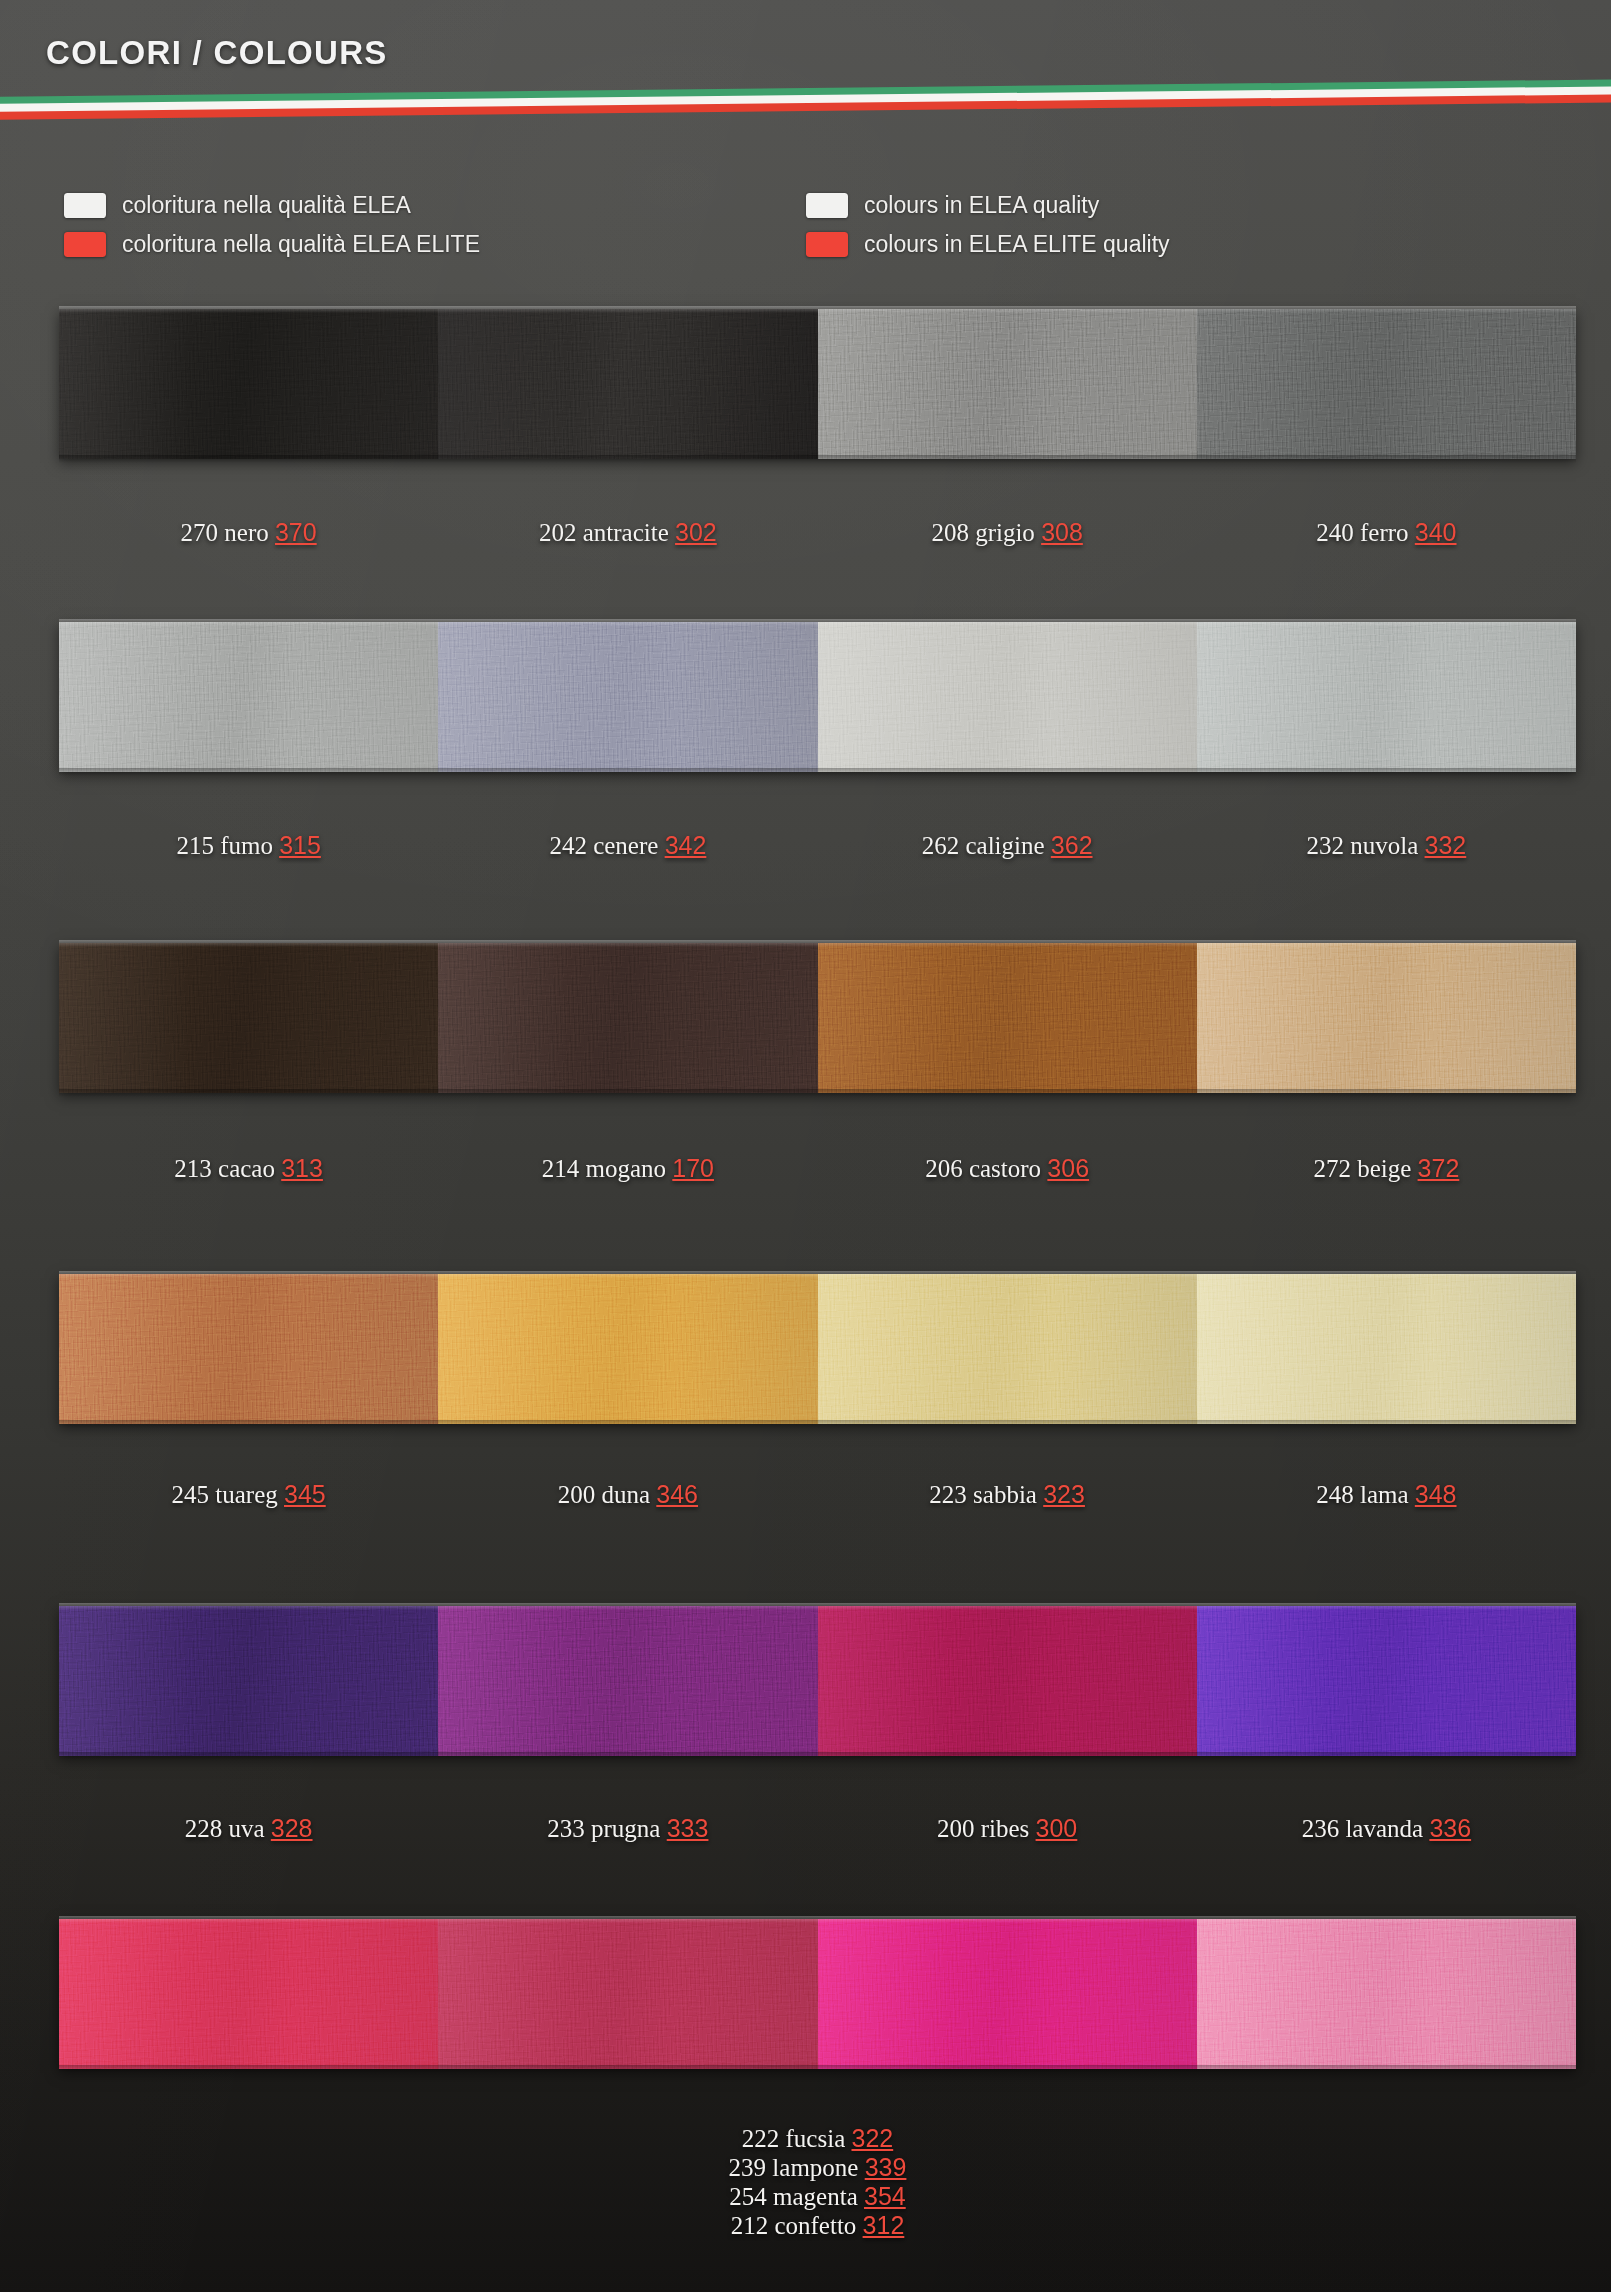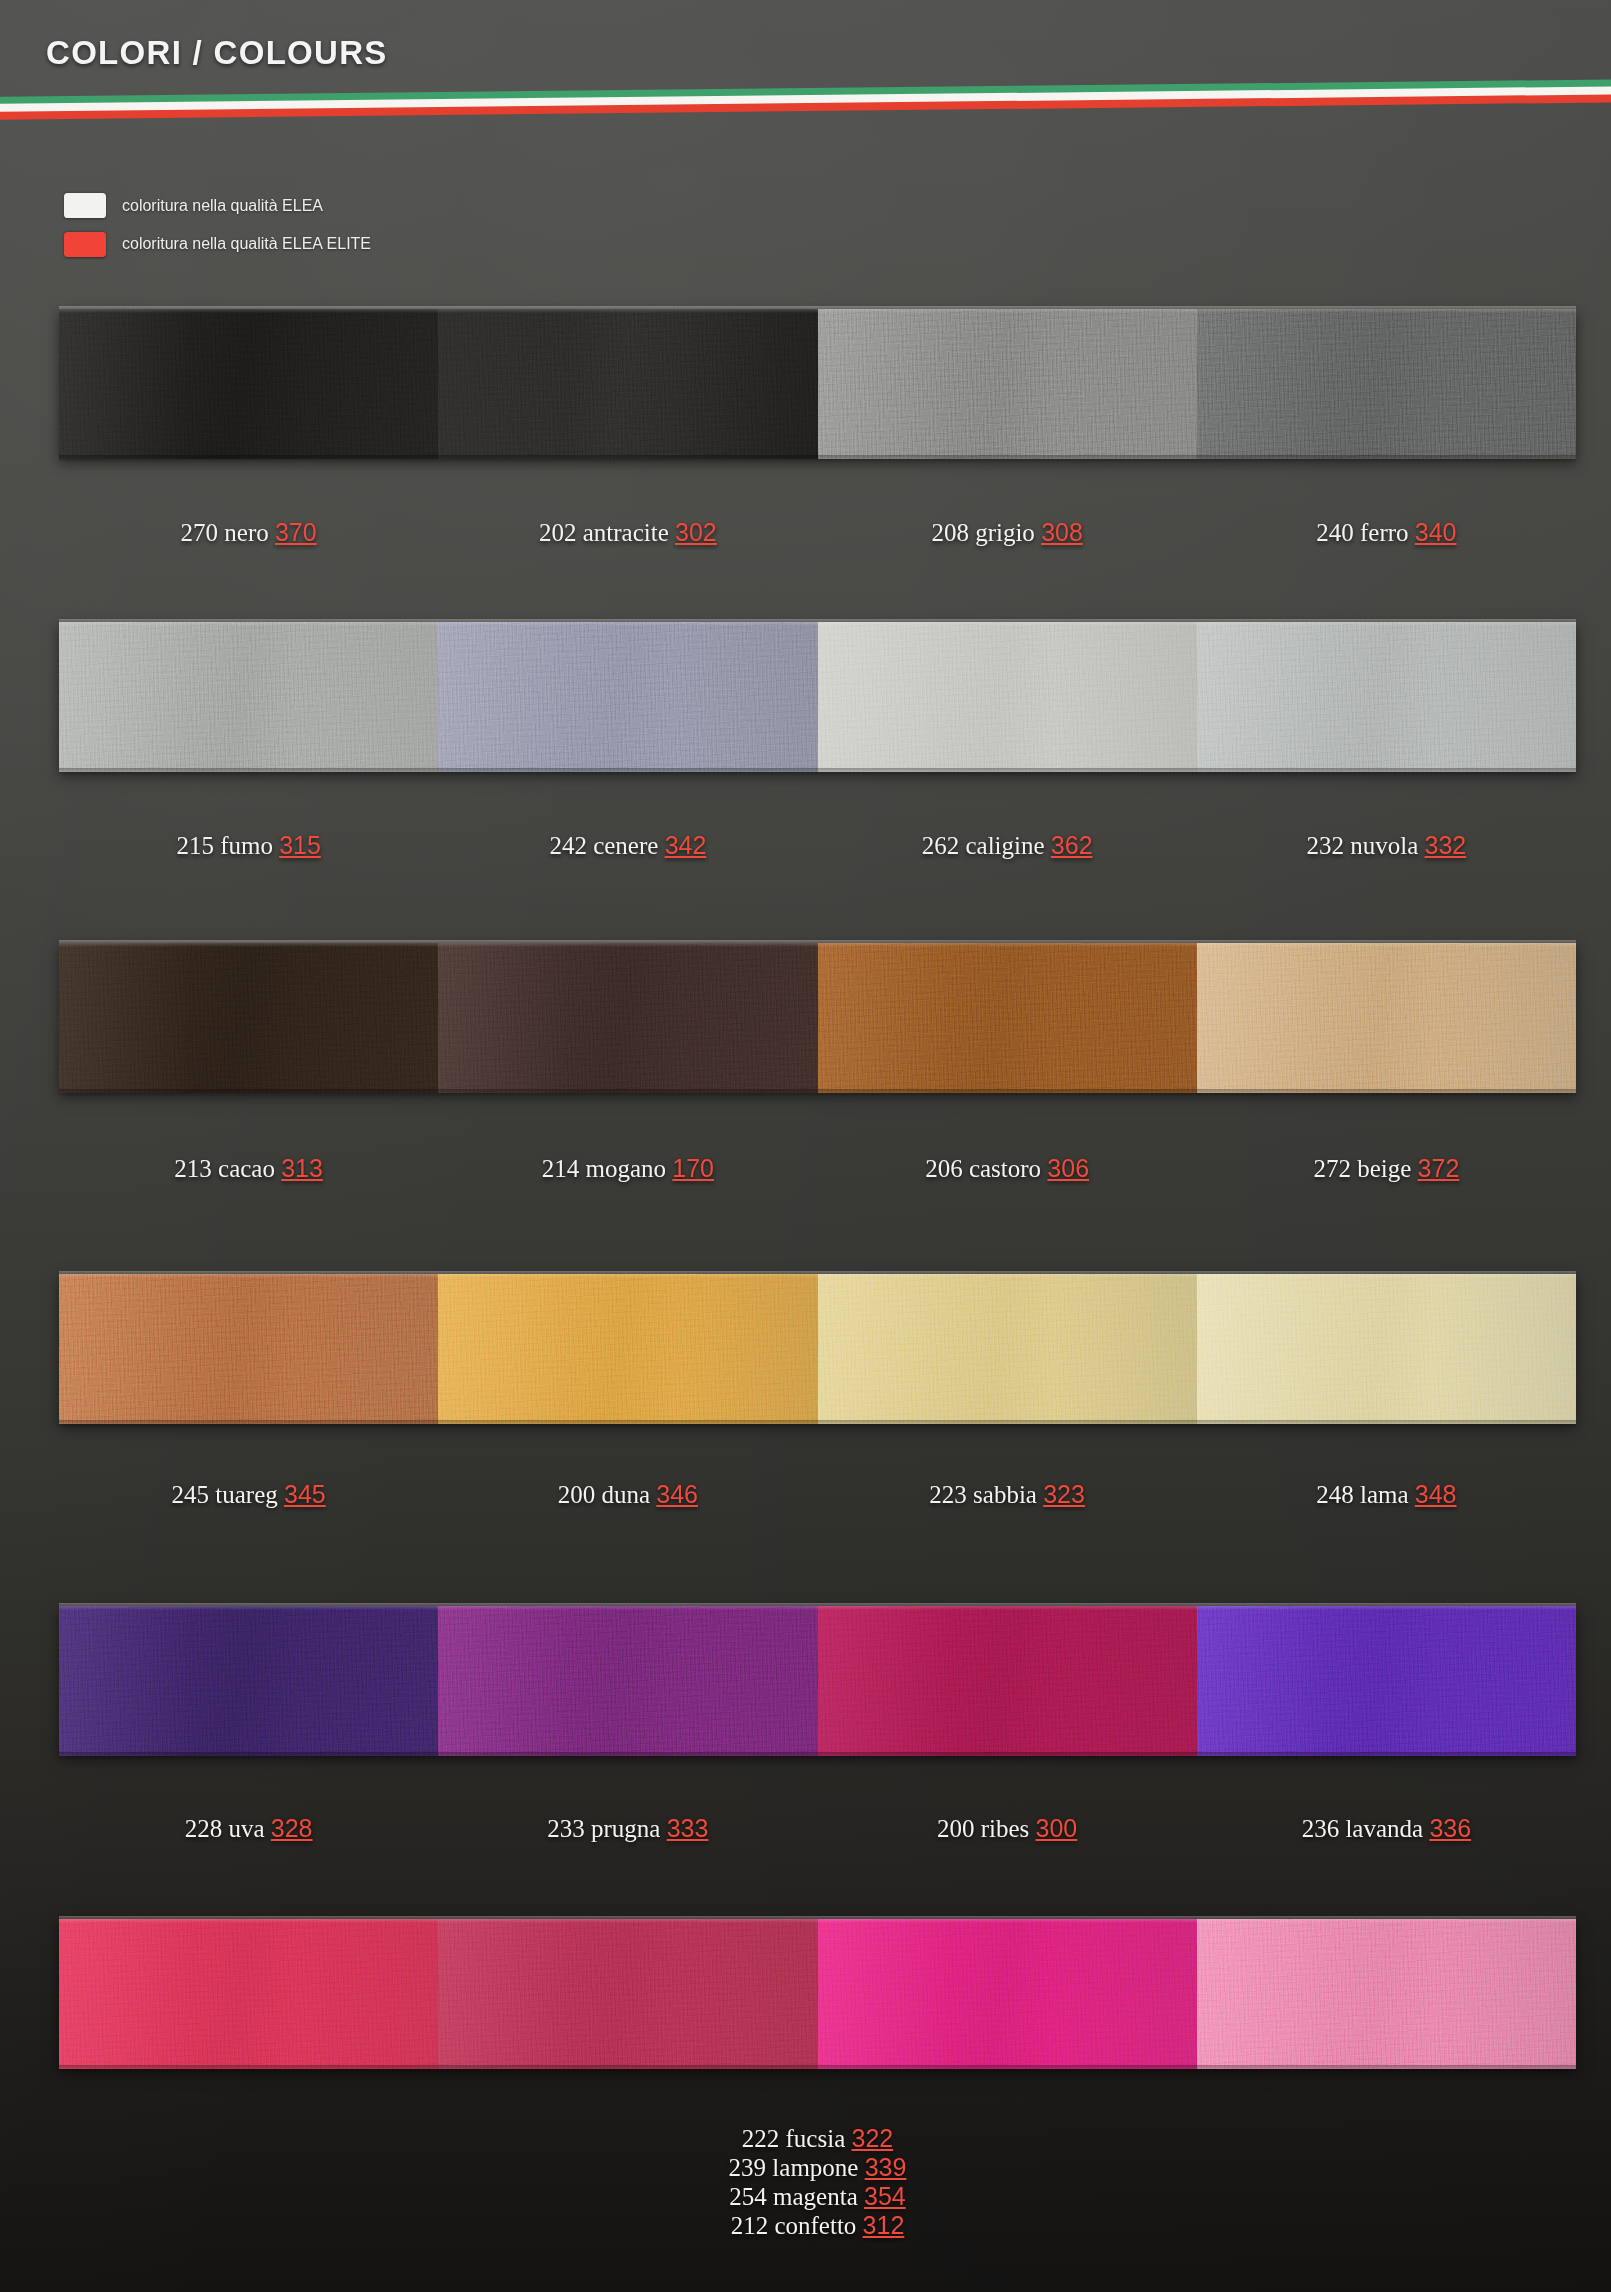--- a/index.html
+++ b/index.html
@@ -78,21 +78,21 @@
   .legend-chip {
     width:42px; height:25px;
     border-radius:3.6px;
     margin-right:16px;
     flex:none;
     box-shadow:0 0.9px 2.7px rgba(0,0,0,.45);
   }
   .legend-chip.elea  { background:#f2f2f0; }
   .legend-chip.elite { background:#f04438; }
   .legend-text {
-    font-size:16px;
+    font-size:23px;
     color:#f0efed;
     white-space:nowrap;
     text-shadow:0 0.9px 2.7px rgba(0,0,0,.5);
   }
 
   
   .swatch-row { position:absolute; left:0; width:100%; }
 
   .strip {
     position:absolute;
@@ -181,20 +181,30 @@
     <div class="legend-col italian">
         <div class="legend-row">
           <div class="legend-chip elea" style="background: rgb(242, 242, 240);"></div>
           <div class="legend-text">coloritura nella qualità ELEA</div>
         </div>
         <div class="legend-row">
           <div class="legend-chip elite" style="background: rgb(240, 68, 56);"></div>
           <div class="legend-text">coloritura nella qualità ELEA ELITE</div>
         </div>
       </div>
+    <div class="legend-col english">
+        <div class="legend-row">
+          <div class="legend-chip elea" style="background: rgb(242, 242, 240);"></div>
+          <div class="legend-text">colours in ELEA quality</div>
+        </div>
+        <div class="legend-row">
+          <div class="legend-chip elite" style="background: rgb(240, 68, 56);"></div>
+          <div class="legend-text">colours in ELEA ELITE quality</div>
+        </div>
+      </div>
   </div>
 
   <div id="rows-container">
       <div class="swatch-row">
         <div class="strip" style="top: 309px;">
           <div class="strip-cell" style="background: linear-gradient(100deg, rgb(43, 41, 39) 0%, rgb(30, 29, 27) 48%, rgb(43, 41, 39) 100%);"></div>
           <div class="strip-cell fleck-heavy" style="background: linear-gradient(100deg, rgb(38, 36, 35) 0%, rgb(51, 49, 47) 48%, rgb(38, 36, 35) 100%);"></div>
           <div class="strip-cell fleck-heavy" style="background: linear-gradient(100deg, rgb(156, 156, 153) 0%, rgb(138, 138, 136) 48%, rgb(156, 156, 153) 100%);"></div>
           <div class="strip-cell" style="background: linear-gradient(100deg, rgb(112, 114, 113) 0%, rgb(100, 102, 101) 48%, rgb(112, 114, 113) 100%);"></div>
         </div>

